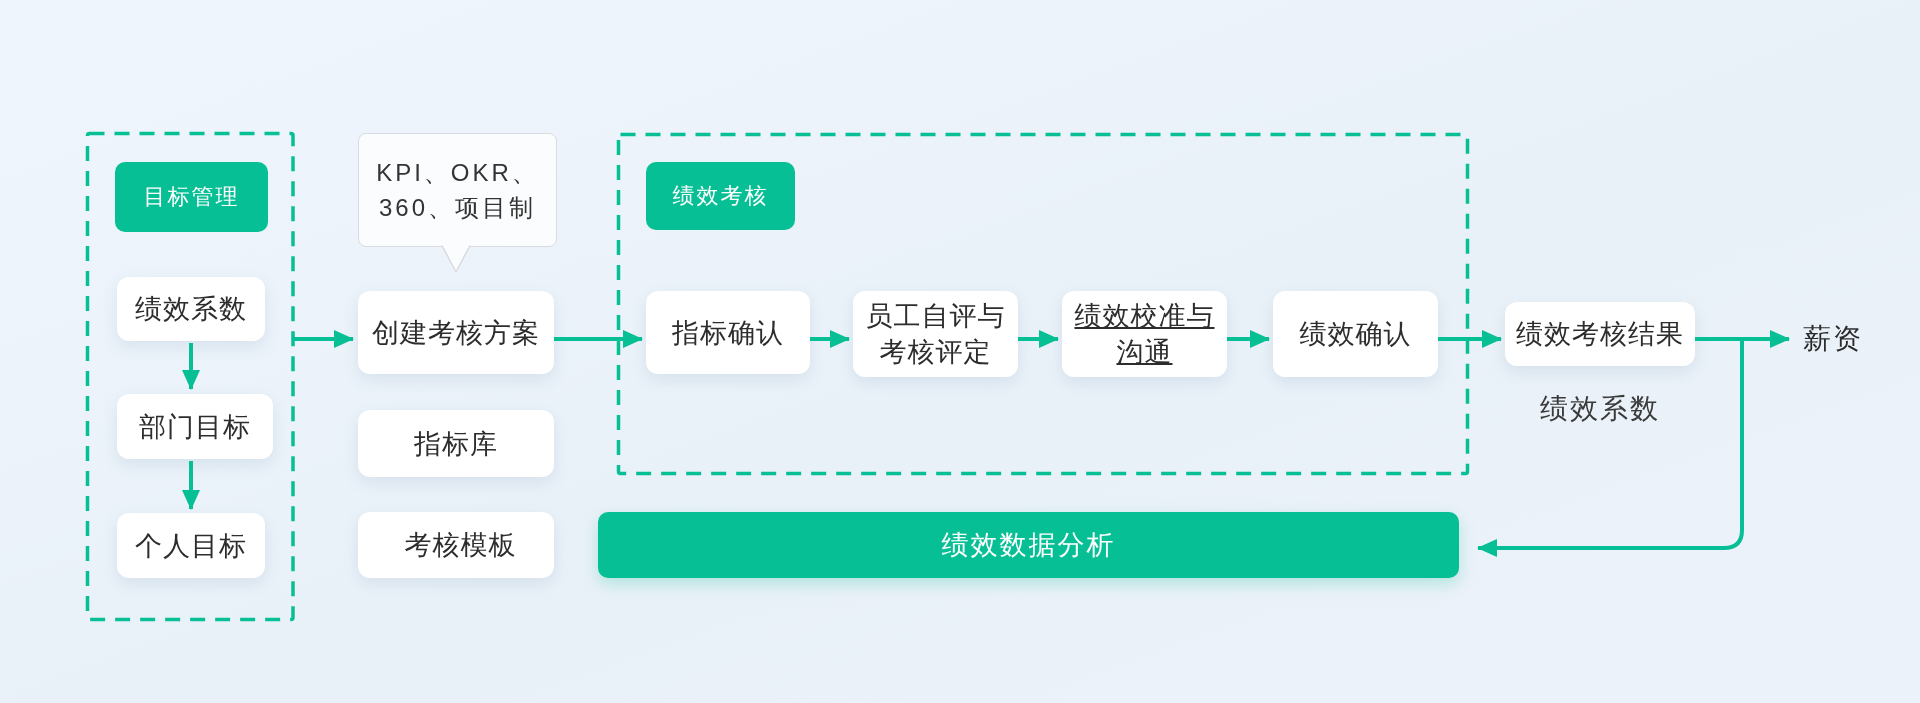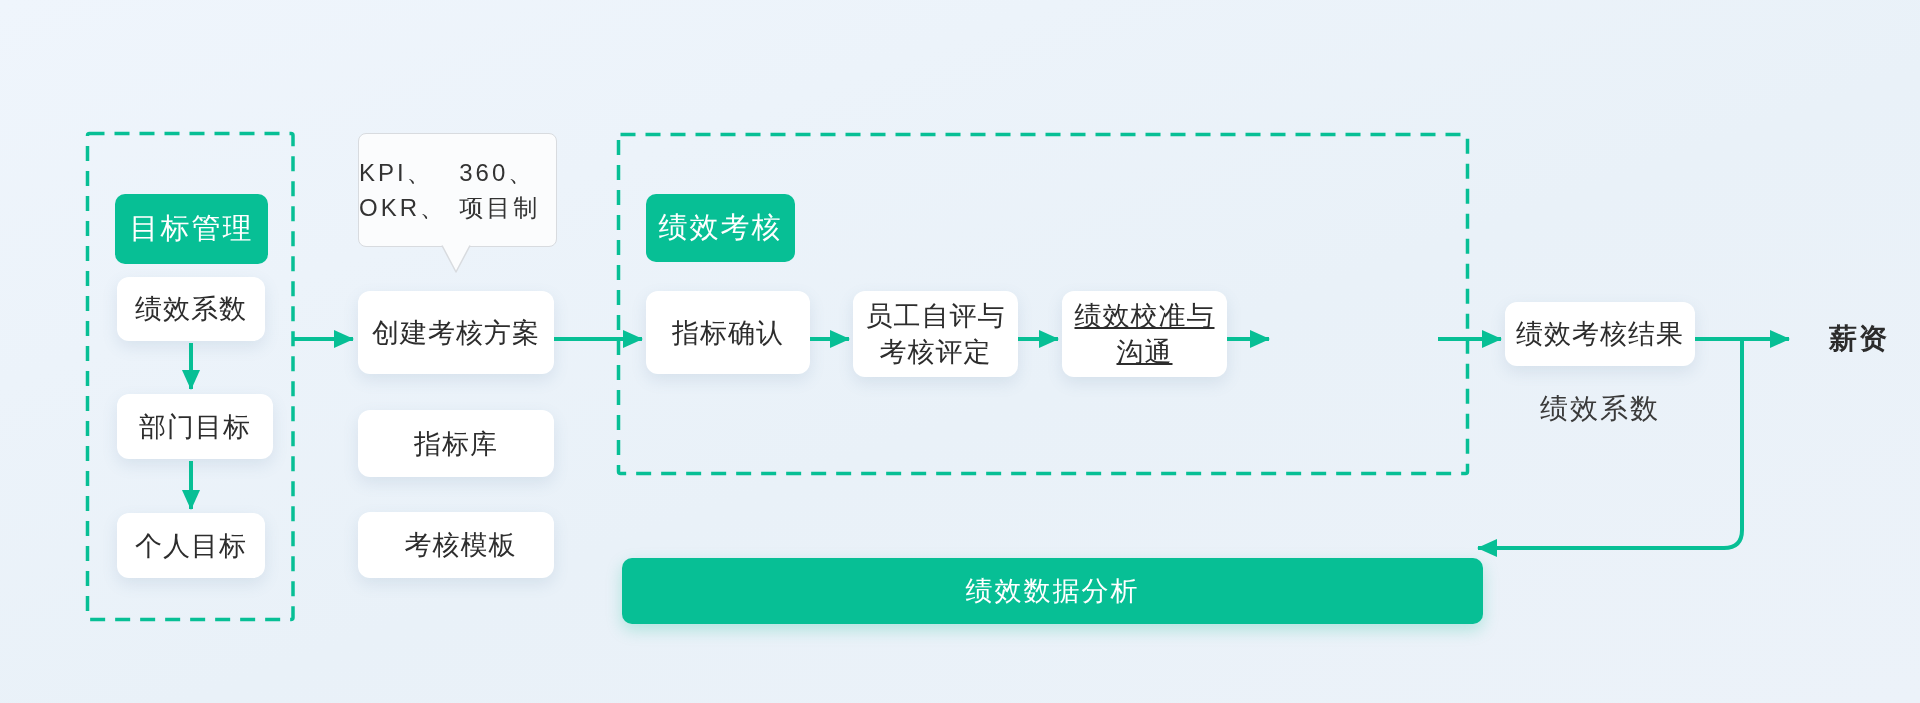--- a/index.html
+++ b/index.html
@@ -27,49 +27,48 @@
     color:#2d2d2d;
     font-size:27px;font-weight:500;letter-spacing:1px;
     line-height:36px;
     padding:0 6px;box-sizing:border-box;
   }
   .badge{
     position:absolute;
     background:#07BF95;
     border-radius:10px;
     display:flex;align-items:center;justify-content:center;
-    color:#ffffff;font-size:29px;font-weight:500;letter-spacing:2px;margin-top:32px;
+    color:#ffffff;font-size:22px;font-weight:500;letter-spacing:2px;
   }
   .bar{
     position:absolute;
     background:#07BF95;
     border-radius:10px;
     display:flex;align-items:center;justify-content:center;
     color:#ffffff;font-size:27px;font-weight:500;letter-spacing:2px;
     box-shadow:0 6px 16px rgba(7,191,149,0.25);
   }
   .callout{
     position:absolute;
     background:#FBFCFD;
     border:1.5px solid #D8DBDF;
     border-radius:8px;
-    display:flex;flex-direction:row;align-items:center;justify-content:center;
+    display:flex;flex-direction:column;align-items:center;justify-content:center;
     color:#333333;font-size:24px;letter-spacing:3px;line-height:35px;
     box-sizing:border-box;
   }
   .note{
     position:absolute;
     color:#3a3a3a;font-size:28px;letter-spacing:2px;
     text-align:center;
   }
   .plain-label{
     position:absolute;
-    color:#2b2b2b;font-size:28px;font-weight:700;letter-spacing:2px;
+    color:#2b2b2b;font-size:28px;font-weight:400;letter-spacing:2px;
     line-height:30px;
-    margin-left:26px;
   }
 </style>
 </head>
 <body>
 
 <div class="canvas">
 
   <div class="badge" style="left:115px;top:162px;width:153px;height:70px;">目标管理</div>
   <div class="node" style="left:117px;top:277px;width:148px;height:64px;">绩效系数</div>
   <div class="node" style="left:117px;top:394px;width:156px;height:65px;font-family:Liberation Serif, serif;">部门目标</div>
@@ -80,27 +79,28 @@
     <span>360、项目制</span>
   </div>
   <div class="node" style="left:358px;top:291px;width:196px;height:83px;">创建考核方案</div>
   <div class="node" style="left:358px;top:410px;width:196px;height:67px;">指标库</div>
   <div class="node" style="left:358px;top:512px;width:196px;height:66px;padding-left:15px;">考核模板</div>
 
   <div class="badge" style="left:646px;top:162px;width:149px;height:68px;">绩效考核</div>
   <div class="node" style="left:646px;top:291px;width:164px;height:83px;font-family:Liberation Serif, serif;">指标确认</div>
   <div class="node" style="left:853px;top:291px;width:165px;height:86px;">员工自评与考核评定</div>
   <div class="node" style="left:1062px;top:291px;width:165px;height:86px;text-decoration:underline;">绩效校准与沟通</div>
+  <div class="node" style="left:1273px;top:291px;width:165px;height:86px;">绩效确认</div>
 
   <div class="node" style="left:1505px;top:302px;width:190px;height:64px;">绩效考核结果</div>
   <div class="note" style="left:1505px;top:390px;width:190px;">绩效系数</div>
 
   <div class="plain-label" style="left:1803px;top:324px;width:90px;">薪资</div>
 
-  <div class="bar" style="left:622px;top:512px;width:861px;height:66px;margin-top:46px;">绩效数据分析</div>
+  <div class="bar" style="left:598px;top:512px;width:861px;height:66px;">绩效数据分析</div>
 
   <svg class="overlay" viewBox="0 0 1920 703" xmlns="http://www.w3.org/2000/svg">
     <defs>
       <marker id="ah" markerUnits="userSpaceOnUse" markerWidth="22" markerHeight="20" refX="19" refY="9" orient="auto">
         <path d="M0,0 L20,9 L0,18 Z" fill="#07BF95"></path>
       </marker>
     </defs>
 
     <rect x="87.5" y="133.5" width="205.5" height="486" rx="2" fill="none" stroke="#07BF95" stroke-width="3.5" stroke-dasharray="15 10"></rect>
     <rect x="618.5" y="134.5" width="849" height="339" rx="2" fill="none" stroke="#07BF95" stroke-width="3.5" stroke-dasharray="15 10"></rect>

